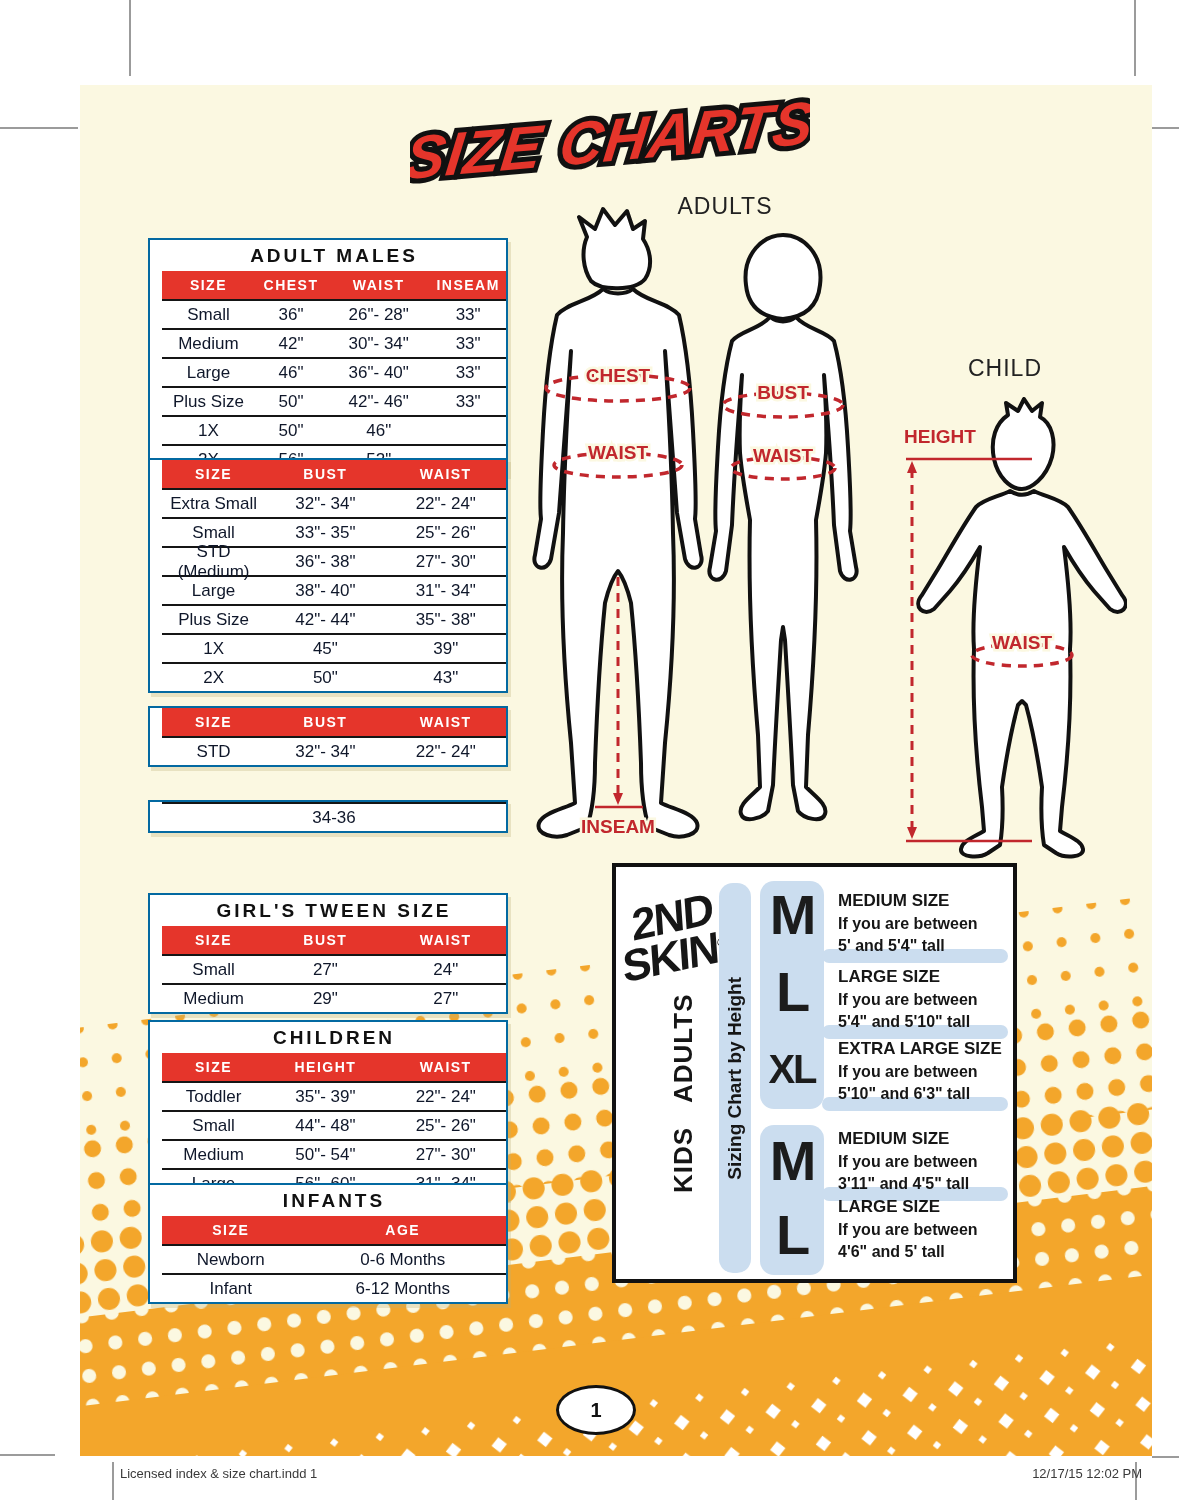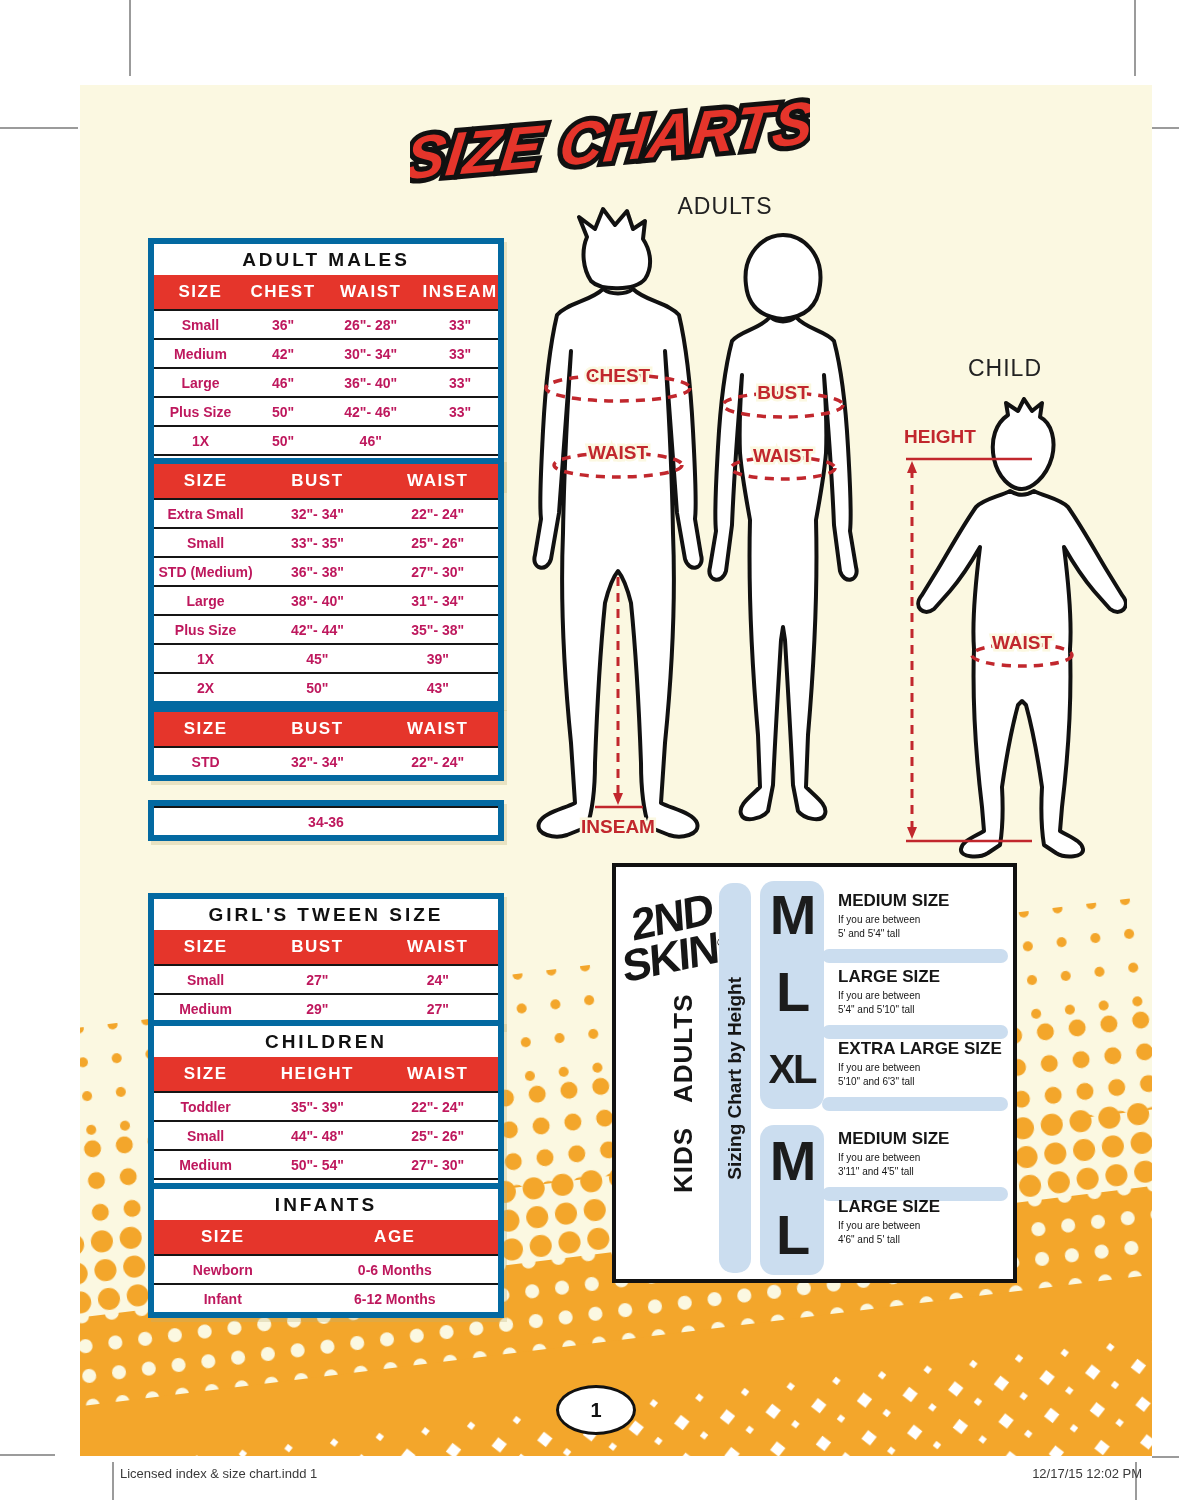--- a/index.html
+++ b/index.html
@@ -19,28 +19,28 @@
   
   .title-svg{position:absolute;left:330px;top:0;z-index:3;}
   .adults-label{position:absolute;left:560px;top:108px;width:170px;text-align:center;
     font-size:23px;letter-spacing:1px;color:#222;z-index:3;}
   .child-label{position:absolute;left:845px;top:270px;width:160px;text-align:center;
     font-size:23px;letter-spacing:1px;color:#222;z-index:3;}
   
   .tables-col{position:absolute;left:0;top:0;width:100%;height:100%;z-index:4;}
   .size-table{
     position:absolute;left:68px;width:344px;background:#fff;
-    border:6px solid #0369a1;box-shadow:3px 4px 0 rgba(190,175,120,.30);
+    border:2px solid #0369a1;box-shadow:3px 4px 0 rgba(190,175,120,.30);padding-left:12px;
   }
   .t-title{font-weight:bold;font-size:19px;letter-spacing:3px;text-align:center;
     padding:5px 0 4px;color:#111;}
   .t-row{display:flex;align-items:center;}
-  .t-head{background:#E5352B;color:#fff;font-weight:bold;font-size:17px;
-    letter-spacing:1.5px;height:34px;}
-  .t-body{border-top:2px solid #151515;font-size:14px;height:27px;color:#be185d;font-weight:bold;}
+  .t-head{background:#E5352B;color:#fff;font-weight:bold;font-size:14px;
+    letter-spacing:1.5px;height:28px;}
+  .t-body{border-top:2px solid #151515;font-size:17px;height:27px;color:#0f172a;}
   .t-cell{text-align:center;}
   
   .fig{position:absolute;z-index:2;}
   .meas-label{font-weight:bold;font-size:19px;fill:#C1272D;paint-order:stroke;
     stroke:#FBF8E1;stroke-width:5px;text-anchor:middle;}
   .meas-ellipse{fill:none;stroke:#C1272D;stroke-width:3.5;stroke-dasharray:9 7;}
   .meas-line{stroke:#C1272D;stroke-width:3;stroke-dasharray:9 7;fill:none;}
   .meas-cap{stroke:#C1272D;stroke-width:2.5;}
   .body-outline{fill:#ffffff;stroke:#111;stroke-width:4;stroke-linejoin:round;}
   
@@ -63,21 +63,21 @@
   .bar-vert span{font-weight:bold;font-size:19px;color:#161616;}
   .col-adults{left:144px;top:14px;width:64px;height:228px;}
   .col-kids{left:144px;top:258px;width:64px;height:150px;}
   .hbar{left:206px;width:186px;height:14px;border-radius:7px;}
   .big-letter{position:absolute;left:144px;width:64px;text-align:center;
     font-weight:bold;font-size:56px;color:#1c1c1c;transform:translateY(-54%);
     letter-spacing:-2px;}
   .big-letter.xl{font-size:40px;}
   .entry{position:absolute;left:222px;width:176px;color:#161616;}
   .entry .et{font-weight:bold;font-size:17px;margin-bottom:2px;}
-  .entry .el{font-weight:normal;font-size:10px;line-height:1.35;}
+  .entry .el{font-weight:bold;font-size:16px;line-height:1.35;}
   
   .page-num{position:absolute;left:476px;top:1300px;width:74px;height:44px;
     background:#fff;border:3px solid #111;border-radius:50%;z-index:6;
     display:flex;align-items:center;justify-content:center;
     font-weight:bold;font-size:20px;color:#111;}
   
   .footer-text{position:absolute;font-size:13px;color:#3a3a3a;z-index:2;}
   .f-left{left:120px;top:1466px;}
   .f-right{left:1032px;top:1466px;width:110px;text-align:right;}
 </style>

